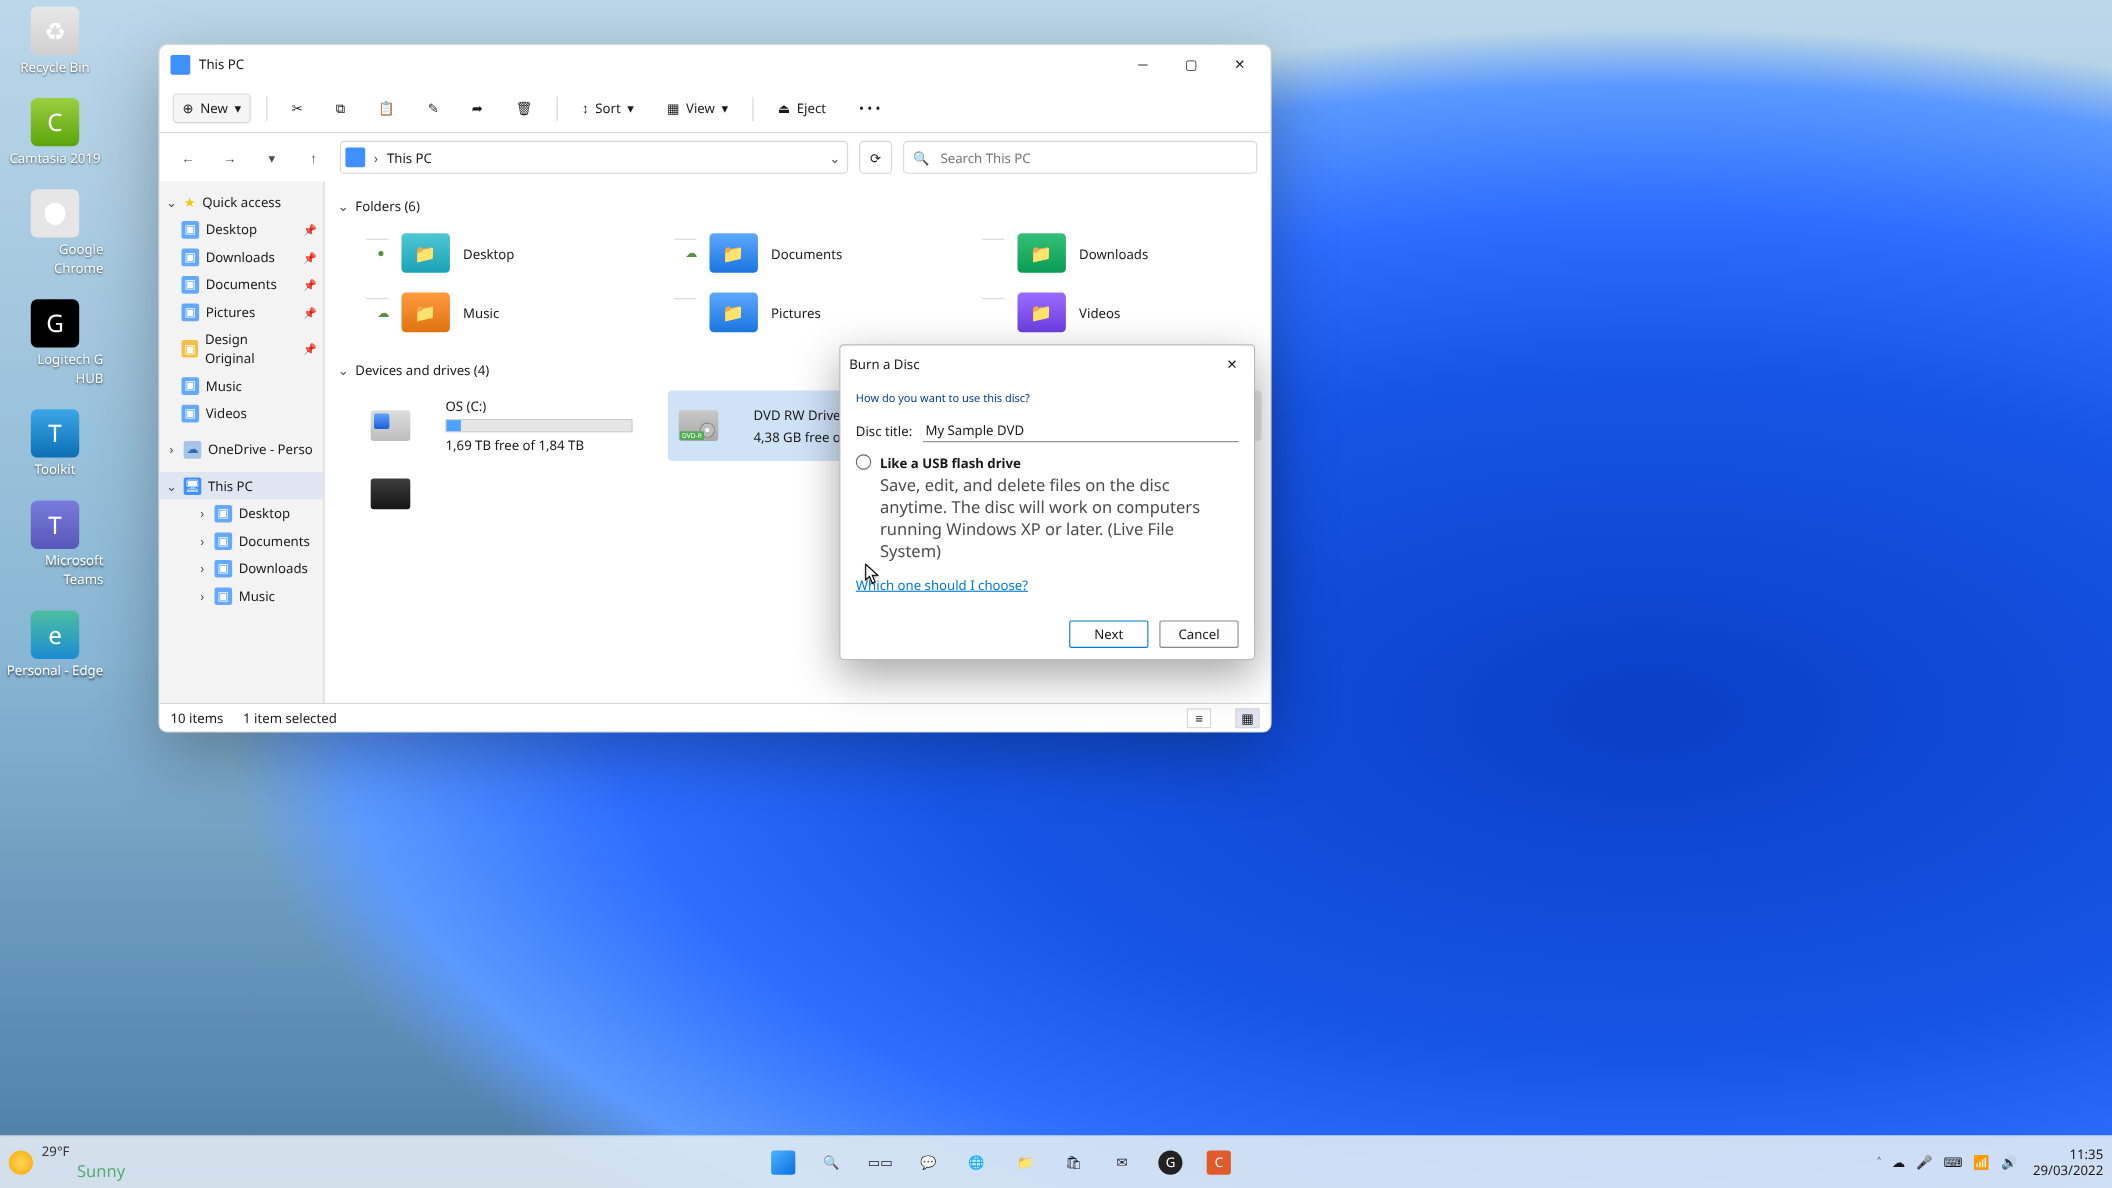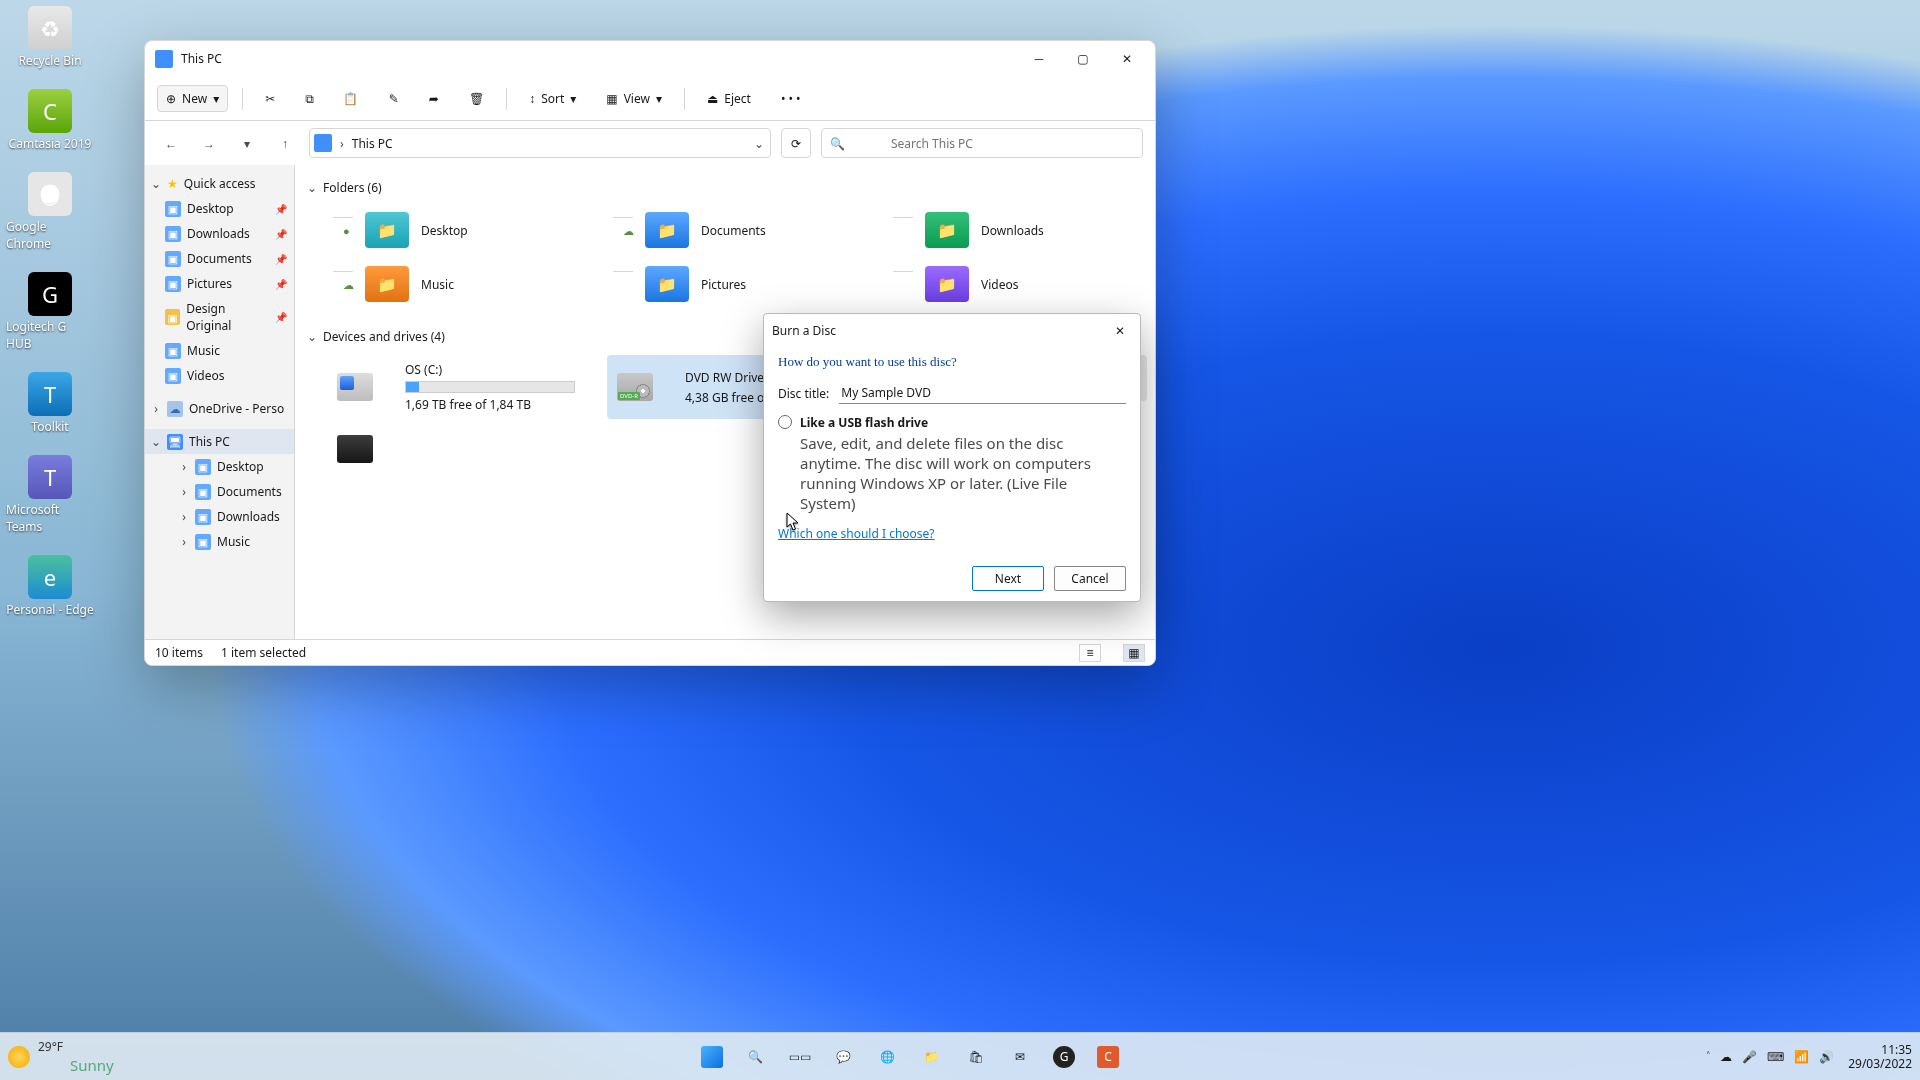--- a/index.html
+++ b/index.html
@@ -24,21 +24,21 @@
     background:
       radial-gradient(140% 120% at 78% 60%, #0a3fc6 0%, #1656e6 24%, #2d6eff 35%, #5a99ff 44%, transparent 48%),
       linear-gradient(to bottom,var(--sky-top) 0%,var(--sky-mid) 55%,var(--sky-bot) 100%);
     width:1920px;height:1080px;
   }
 
   
   .desktop-icons{position:absolute;left:6px;top:6px;display:flex;flex-direction:column;gap:20px;}
   .dicon{width:88px;display:flex;flex-direction:column;align-items:center;gap:2px;cursor:pointer;}
   .dicon .box{width:44px;height:44px;border-radius:6px;display:flex;align-items:center;justify-content:center;font-size:22px;color:#fff;}
-  .dicon .lbl{color:#fff;text-align:left;text-shadow:0 1px 2px rgba(0,0,0,.7);}
+  .dicon .lbl{color:#fff;text-align:right;text-shadow:0 1px 2px rgba(0,0,0,.7);}
   .ico-recycle{background:linear-gradient(#e8e8e8,#cfcfcf);color:#2f7ac0;}
   .ico-green{background:linear-gradient(#9ccf3f,#5aa50a);}
   .ico-chrome{background:radial-gradient(circle at 50% 50%,#fff 30%,#e6e6e6 31%);}
   .ico-ghub{background:#000;}
   .ico-tool{background:linear-gradient(#3aa6e8,#0c6fb5);}
   .ico-teams{background:linear-gradient(#7a7cdd,#5657b8);}
   .ico-edge{background:linear-gradient(#4cbf9e,#1b8cd4);}
 
   
   .window{
@@ -59,21 +59,21 @@
   .moredot{letter-spacing:3px;}
 
   .addrbar{height:44px;display:flex;align-items:center;gap:10px;padding:0 12px;}
   .navbtn{width:28px;height:28px;display:flex;align-items:center;justify-content:center;border-radius:4px;cursor:pointer;color:var(--ink-soft);}
   .address{flex:1;display:flex;align-items:center;border:1px solid var(--border);border-radius:4px;height:30px;padding:0 6px 0 4px;gap:8px;}
   .address .pc{width:18px;height:18px;background:#3f8ffd;border-radius:2px;}
   .address .chev{color:var(--ink-soft);}
   .address .hist{margin-left:auto;color:var(--ink-soft);}
   .refresh{width:30px;height:30px;border:1px solid var(--border);border-radius:4px;display:flex;align-items:center;justify-content:center;cursor:pointer;}
   .search{flex:0 0 322px;display:flex;align-items:center;border:1px solid var(--border);border-radius:4px;height:30px;padding:0 8px;gap:8px;}
-  .search input{border:none;outline:none;flex:1;margin-left:36px;}
+  .search input{border:none;outline:none;flex:1;}
 
   .body{flex:1;display:flex;min-height:0;}
   .nav{width:150px;background:var(--nav-bg);border-right:1px solid var(--border);overflow:auto;padding:6px 0;}
   .nav .row{display:flex;align-items:center;gap:6px;padding:4px 6px;cursor:pointer;}
   .nav .row.selected{background:#dfe6ef;}
   .nav .caret{width:10px;text-align:center;color:var(--ink-soft);}
   .nav .star{color:#f8c400;}
   .nav .ficon{width:16px;height:16px;border-radius:2px;display:inline-flex;align-items:center;justify-content:center;font-size:11px;color:#fff;}
   .nav .fi-blue{background:#62a9ff;}
   .nav .fi-folder{background:#f3c04a;}
@@ -120,21 +120,21 @@
 
   
   .dialog{
     position:absolute;left:763px;top:313px;width:378px;
     background:#fff;border:1px solid var(--border-dark);border-radius:4px;
     box-shadow:0 14px 40px rgba(0,0,0,.35);overflow:hidden;z-index:10;
   }
   .dialog .dtitle{display:flex;align-items:center;padding:6px 8px;font-size:12px;}
   .dialog .dtitle .dx{margin-left:auto;width:24px;height:20px;display:flex;align-items:center;justify-content:center;cursor:pointer;border-radius:2px;}
   .dialog .dbody{padding:4px 14px 14px 14px;}
-  .dialog .heading{color:var(--blue-dark);font-size:13px;margin:4px 0 12px 0;font-family:Liberation Serif, serif;}
+  .dialog .heading{color:var(--blue-dark);font-size:10px;margin:4px 0 12px 0;}
   .dialog .field{display:flex;align-items:center;gap:10px;margin-bottom:10px;}
   .dialog .field input{flex:1;border:none;border-bottom:1px solid #888;padding:2px 2px;outline:none;}
   .opt{display:flex;gap:8px;margin:6px 0 2px 0;cursor:pointer;}
   .opt .rad{width:14px;height:14px;border:1px solid #666;border-radius:50%;margin-top:1px;flex:0 0 14px;position:relative;}
   .opt .rad.sel{border-color:var(--blue);}
   .opt .rad.sel::after{content:"";position:absolute;inset:2px;border-radius:50%;background:var(--blue);}
   .opt .otext .ot{font-weight:700;}
   .opt .otext .od{color:var(--ink-soft);font-size:15px;margin-top:2px;}
   .dialog a.help{color:var(--blue);text-decoration:underline;display:inline-block;margin-top:10px;}
   .dialog .dactions{display:flex;justify-content:flex-end;gap:10px;padding:10px 14px;}

